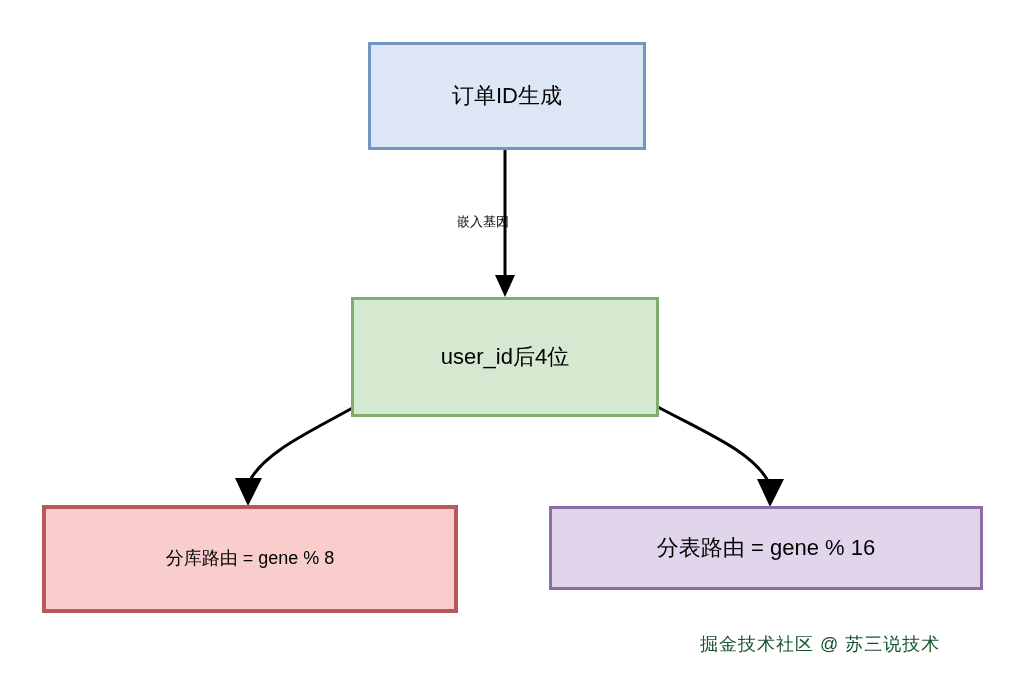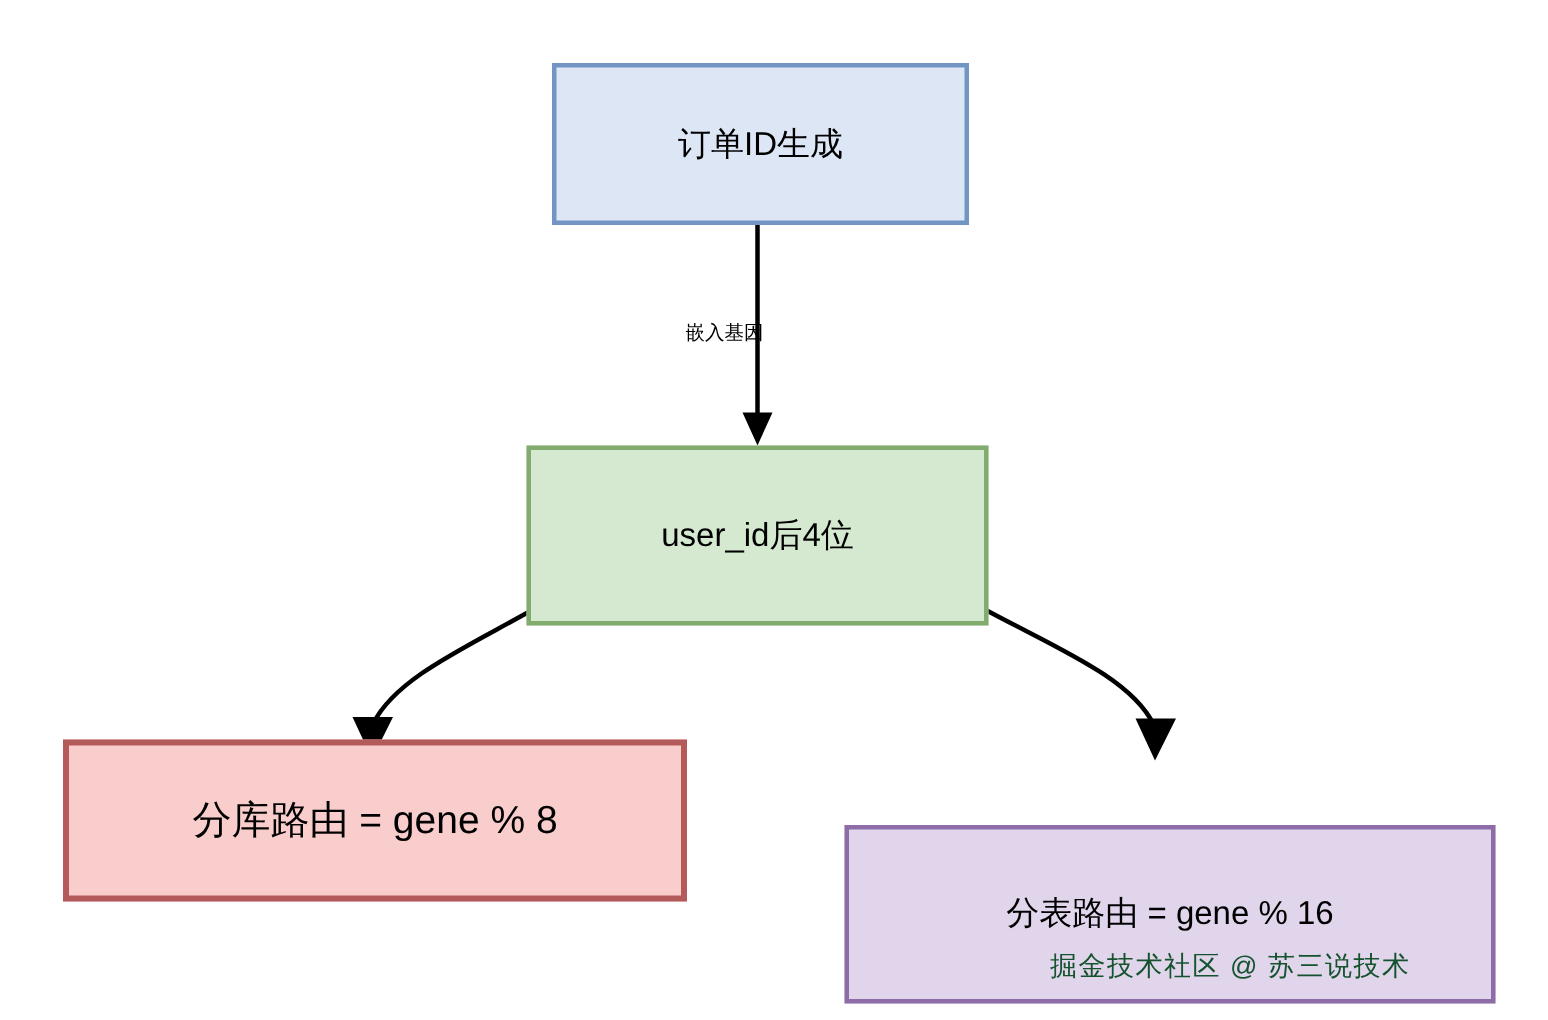--- a/index.html
+++ b/index.html
@@ -47,36 +47,35 @@
     left: 351px;
     top: 297px;
     width: 308px;
     height: 120px;
     background: #d5e8d0;
     border: 3px solid #82ab6e;
     font-size: 22px;
   }
   #node-db-route {
     left: 42px;
-    top: 493px;
+    top: 505px;
     width: 416px;
     height: 108px;
     background: #f8cdcc;
     border: 4px solid #b55a5a;
-    font-size: 26px;
+    font-size: 18px;
   }
   #node-table-route {
-    left: 563px;
+    left: 549px;
     top: 506px;
     width: 434px;
-    height: 119px;
+    height: 84px;
     background: #e1d5ec;
     border: 3px solid #8d6ca8;
     font-size: 22px;
-    margin-top: 44px;
   }
   #edges {
     position: absolute;
     left: 0;
     top: 0;
     width: 1032px;
     height: 680px;
     pointer-events: none;
   }
   .edge-path {

